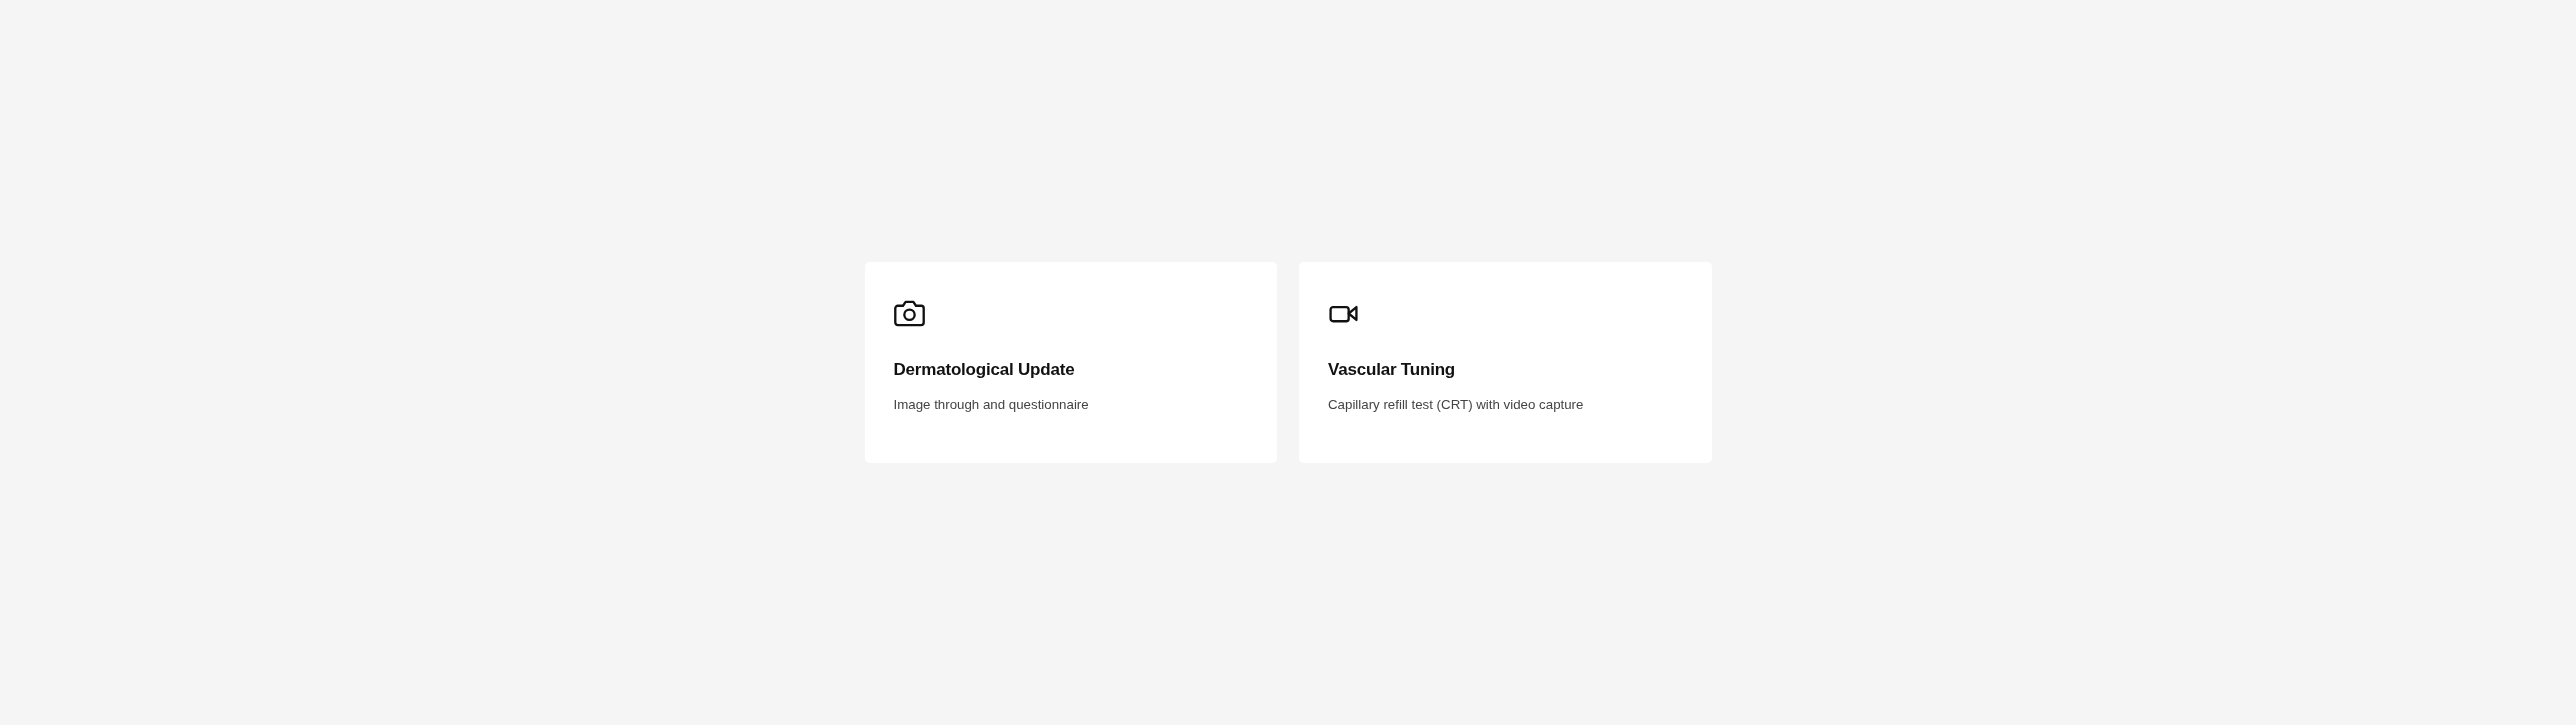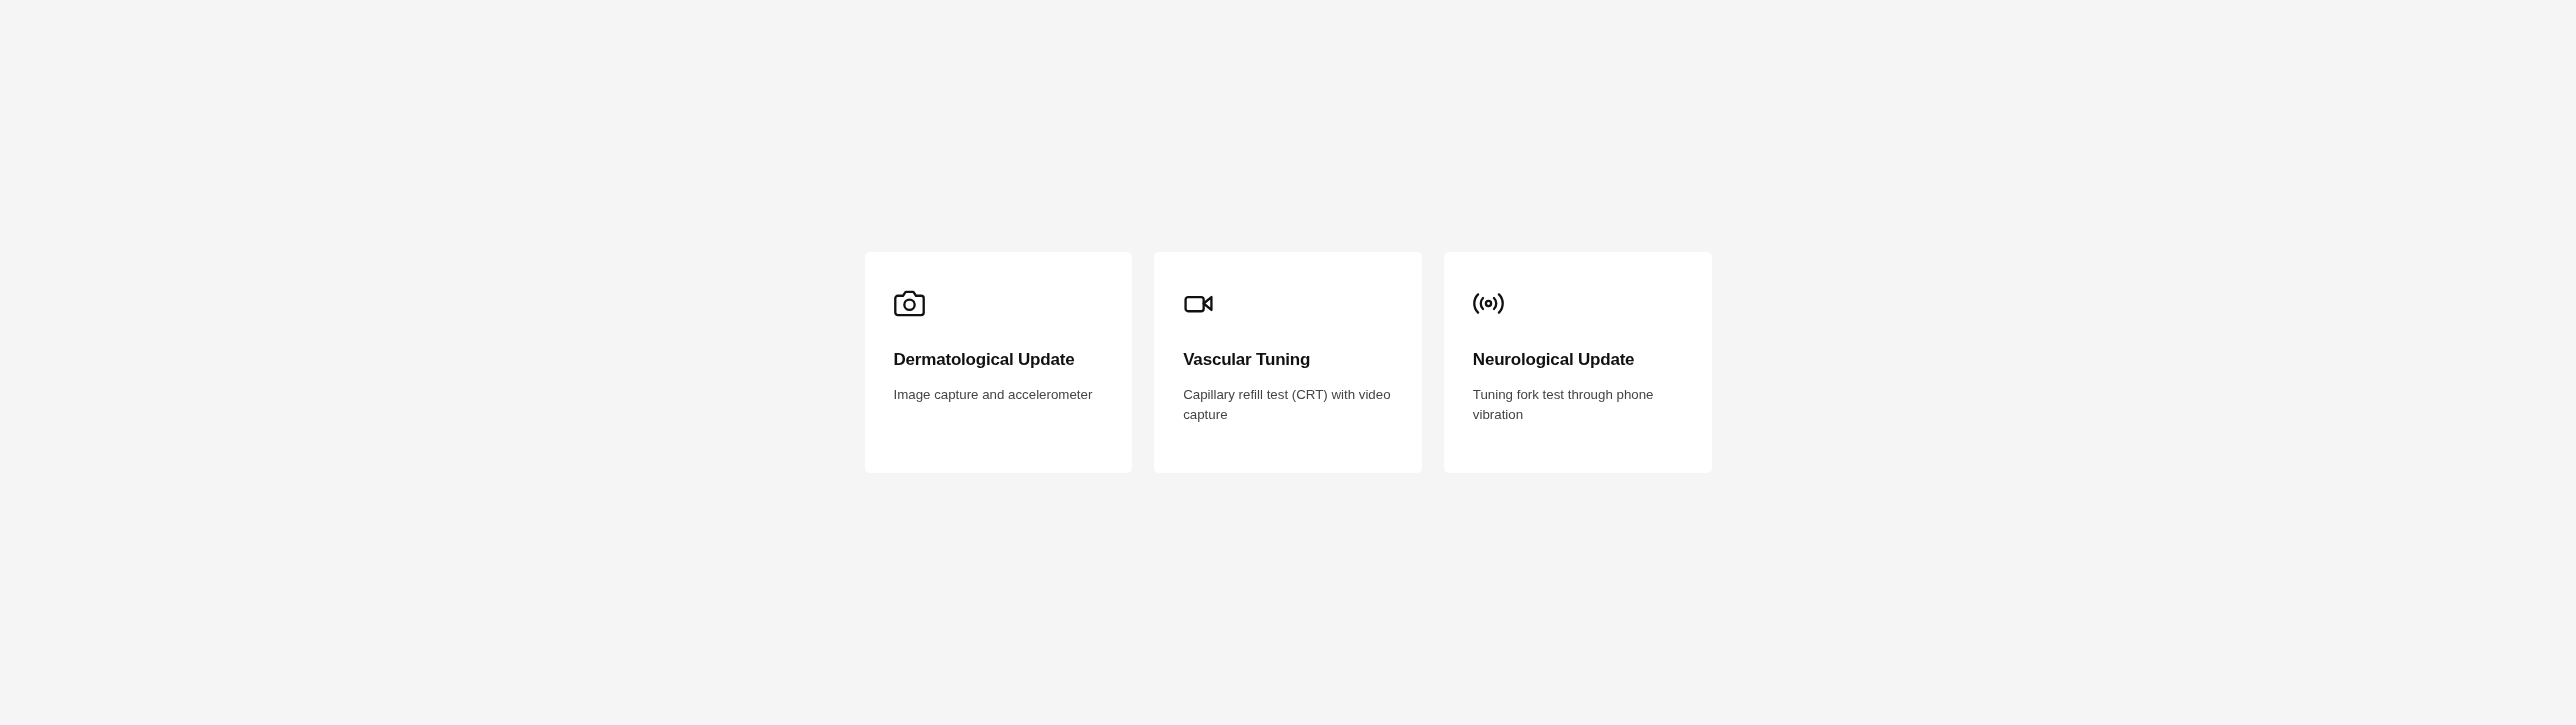--- a/index.html
+++ b/index.html
@@ -73,43 +73,30 @@
 <div class="cards-container">
 
   <div class="card">
     <div class="card-icon">
       <svg viewBox="0 0 24 24" xmlns="http://www.w3.org/2000/svg">
         <path d="M23 19a2 2 0 0 1-2 2H3a2 2 0 0 1-2-2V8a2 2 0 0 1 2-2h4l2-3h6l2 3h4a2 2 0 0 1 2 2z"></path>
         <circle cx="12" cy="13" r="4"></circle>
       </svg>
     </div>
     <div class="card-title">Dermatological Update</div>
-    <div class="card-description">Image capture and accelerometer</div>
+    <div class="card-description">Image through and questionnaire</div>
   </div>
 
   <div class="card">
     <div class="card-icon">
       <svg viewBox="0 0 24 24" xmlns="http://www.w3.org/2000/svg">
         <rect x="2" y="7" width="14" height="11" rx="2" ry="2"></rect>
         <polyline points="22 7 16 12 22 17 22 7"></polyline>
       </svg>
     </div>
     <div class="card-title">Vascular Tuning</div>
     <div class="card-description">Capillary refill test (CRT) with video capture</div>
   </div>
 
-  <div class="card">
-    <div class="card-icon">
-      <svg viewBox="0 0 24 24" xmlns="http://www.w3.org/2000/svg">
-        <circle cx="12" cy="12" r="2"></circle>
-        <path d="M16.24 7.76a6 6 0 0 1 0 8.49"></path>
-        <path d="M7.76 7.76a6 6 0 0 0 0 8.49"></path>
-        <path d="M20.07 4.93a10 10 0 0 1 0 14.14"></path>
-        <path d="M3.93 4.93a10 10 0 0 0 0 14.14"></path>
-      </svg>
-    </div>
-    <div class="card-title">Neurological Update</div>
-    <div class="card-description">Tuning fork test through phone vibration</div>
-  </div>
 
 
 </div>
 
 
 </body></html>

